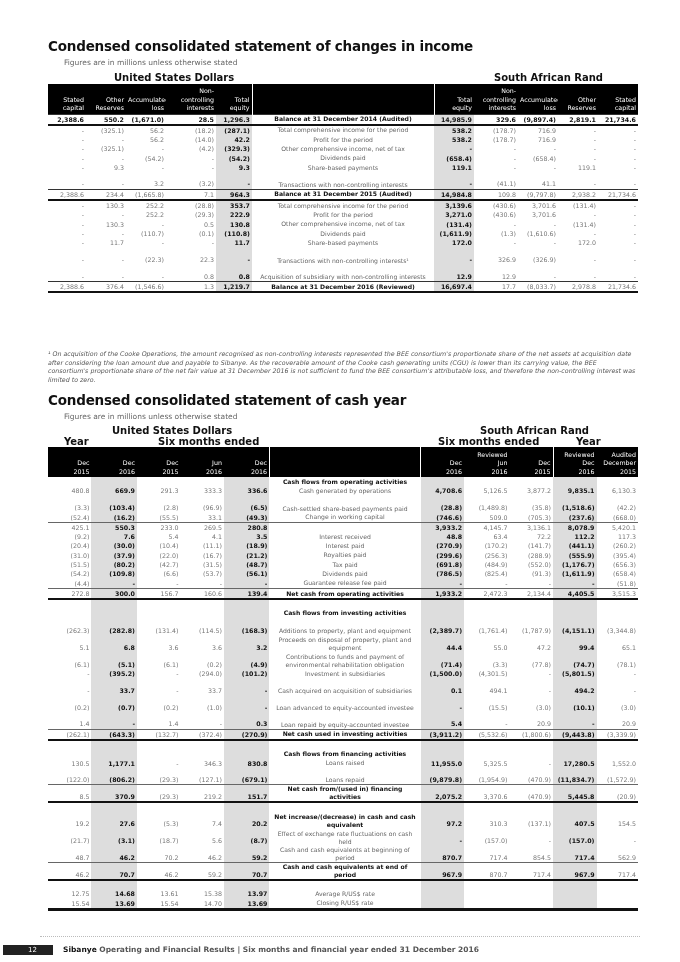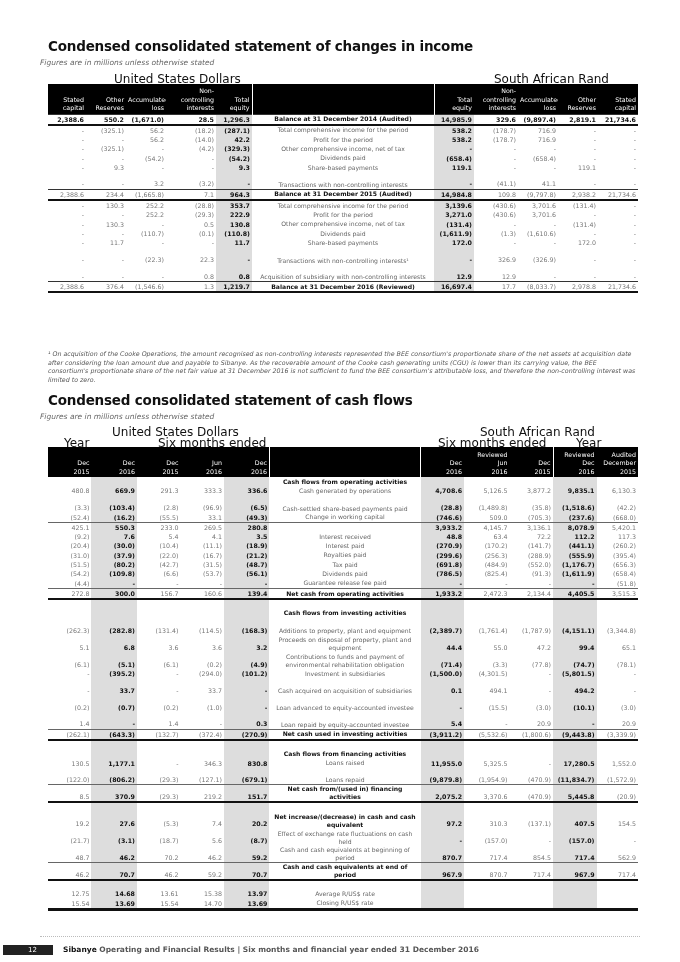--- a/index.html
+++ b/index.html
@@ -1,19 +1,19 @@
 <!DOCTYPE html>
 <html><head>
 <meta charset="utf-8">
 <style>
   * { box-sizing: border-box; margin: 0; padding: 0; }
   body { width: 680px; height: 962px; background: #fff; font-family: "DejaVu Sans", sans-serif; color: #222; position: relative; overflow: hidden; }
   .h1 { position: absolute; left: 48px; font-size: 13.5px; font-weight: bold; color: #111; letter-spacing: -0.2px; }
-  .sub { position: absolute; left: 40px; font-size: 7.5px; font-style: italic; color: #666; }
-  .cur { position: absolute; font-size: 12px; font-weight: normal; color: #111; }
+  .sub { position: absolute; left: 64px; font-size: 7.5px; color: #666; }
+  .cur { position: absolute; font-size: 10px; font-weight: bold; color: #111; }
   table { position: absolute; border-collapse: collapse; font-size: 6.3px; table-layout: fixed; }
   td, th { padding: 0 2px; white-space: nowrap; overflow: hidden; }
   thead th { background: #000; color: #fff; font-weight: normal; vertical-align: bottom; text-align: right; line-height: 8.5px; padding-bottom: 1px; }
   thead th.lbl { border-left: 1px solid #fff; border-right: 1px solid #fff; }
   td { text-align: right; color: #777; line-height: 9.3px; height: 9.3px; }
   td.b { font-weight: bold; color: #111; }
   td.sh { background: #ddd; }
   td.lbl { text-align: center; color: #666; white-space: normal; line-height: 8px; font-size: 6.1px; }
   td.lbl.bl { font-weight: bold; color: #111; }
   tr.tall td { height: 17px; vertical-align: bottom; }
@@ -269,21 +269,21 @@
         <td>17.7</td>
         <td>(8,033.7)</td>
         <td>2,978.8</td>
         <td>21,734.6</td>
       </tr>
     </tbody>
 </table>
 
 <div class="foot" id="eq-foot" style="top:350px">¹ On acquisition of the Cooke Operations, the amount recognised as non-controlling interests represented the BEE consortium's proportionate share of the net assets at acquisition date after considering the loan amount due and payable to Sibanye. As the recoverable amount of the Cooke cash generating units (CGU) is lower than its carrying value, the BEE consortium's proportionate share of the net fair value at 31 December 2016 is not sufficient to fund the BEE consortium's attributable loss, and therefore the non-controlling interest was limited to zero.</div>
 
-<div class="h1" style="top:392px">Condensed consolidated statement of cash flows</div>
+<div class="h1" style="top:392px">Condensed consolidated statement of cash year</div>
 <div class="sub" style="top:412px">Figures are in millions unless otherwise stated</div>
 <div class="cur" style="left:112px;top:425px">United States Dollars</div>
 <div class="cur" style="left:480px;top:425px">South African Rand</div>
 <div class="cur" style="left:64px;top:436px">Year</div>
 <div class="cur" style="left:158px;top:436px">Six months ended</div>
 <div class="cur" style="left:438px;top:436px">Six months ended</div>
 <div class="cur" style="left:576px;top:436px">Year</div>
 
 <table id="cf-table" style="left:48px;top:447px;width:590px">
   <colgroup>

